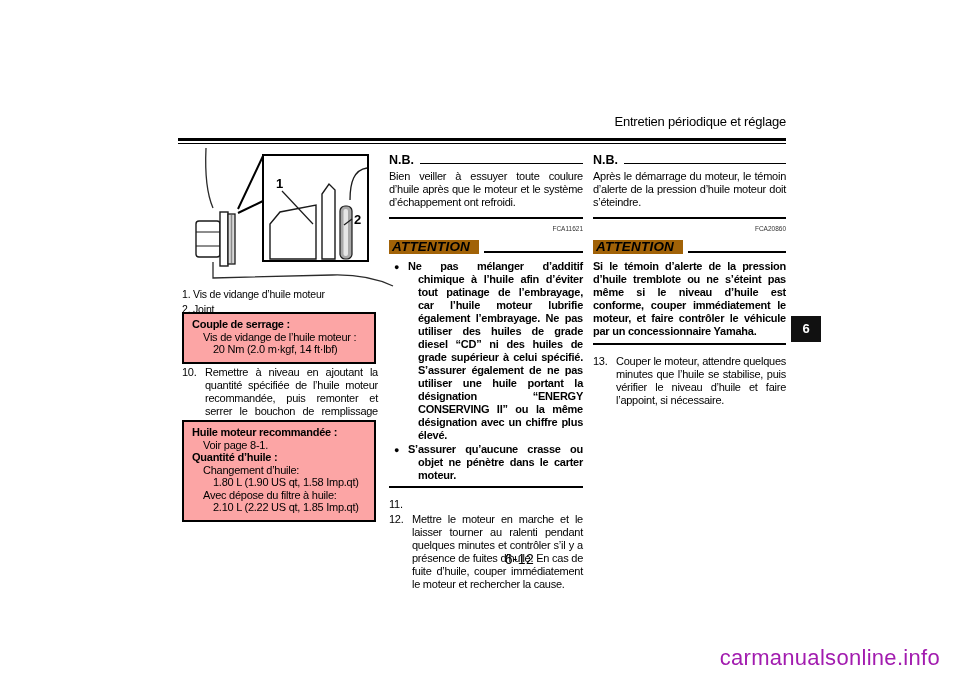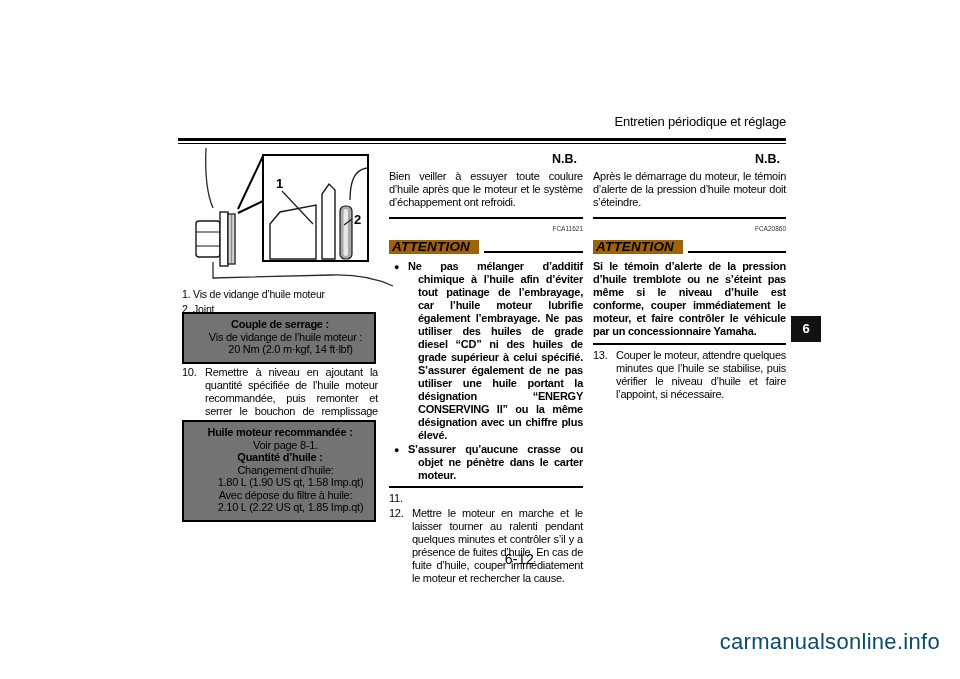--- a/index.html
+++ b/index.html
@@ -16,64 +16,64 @@
     font-size:13px;font-weight:normal;letter-spacing:-0.2px;
   }
   .rule-thick{top:138px;left:178px;width:608px;height:3px;background:#000;}
   .rule-thin{top:143px;left:178px;width:608px;height:1px;background:#000;}
 
   
   .col{font-size:11px;line-height:13px;letter-spacing:-0.25px;}
   #col2{top:153px;left:389px;width:194px;}
   #col3{top:153px;left:593px;width:193px;}
 
-  .nb-head{display:flex;align-items:flex-end;height:14px;flex-direction:column;}
+  .nb-head{display:flex;align-items:flex-end;height:14px;}
   .nb-label{font-weight:bold;font-size:12.5px;padding-right:6px;letter-spacing:0;}
   .head-line{flex:1;border-bottom:1.5px solid #000;margin-bottom:3px;}
   .nb-text{text-align:justify;margin-top:3px;}
   .sec-rule{border-top:2px solid #000;margin-top:8px;}
   .fca{font-size:6.5px;letter-spacing:0;color:#333;text-align:right;margin:3px 0 2px 0;}
   .att-head{display:flex;align-items:flex-end;margin-top:1px;height:17px;}
   .att-label{
     font-weight:bold;font-style:italic;font-size:13.5px;letter-spacing:0.2px;
     background:#a16207;padding:0 9px 1px 3px;
   }
   .att-line{flex:1;border-bottom:2px solid #000;margin:0 0 1px 5px;}
   .att-body{font-weight:bold;margin-top:6px;}
   .att-text{text-align:justify;}
   .bullet-item{display:flex;padding-left:5px;margin-bottom:1px;}
   .bullet{width:14px;flex-shrink:0;font-size:9px;padding-top:1px;}
   .bullet-text{flex:1;text-align:justify;padding-left:10px;text-indent:-10px;}
-  .steps{margin-top:4px;}
+  .steps{margin-top:10px;}
   .step{display:flex;margin-bottom:2px;}
   .step-num{width:23px;flex-shrink:0;}
   .step-text{flex:1;text-align:justify;}
 
   
   .legend{top:287px;left:182px;width:200px;font-size:10.5px;line-height:15px;letter-spacing:-0.2px;}
   .spec-box{
-    left:182px;width:176px;border:2px solid #000;background:#737373;
-    padding:4px 6px 6px 8px;font-size:11px;line-height:12.5px;letter-spacing:-0.25px;text-align:center;
+    left:182px;width:176px;border:2px solid #000;background:#fca5a5;
+    padding:4px 6px 6px 8px;font-size:11px;line-height:12.5px;letter-spacing:-0.25px;
   }
   #torque-box{top:312px;}
   #oil-box{top:420px;}
   .b0{font-weight:bold;}
   .b1{padding-left:11px;}
   .b2{padding-left:21px;}
   #step10{top:366px;left:182px;width:196px;}
 
   
   .page-number{top:551px;left:430px;width:104px;text-align:right;font-size:14px;letter-spacing:0.3px;}
   .section-tab{
     top:316px;left:791px;width:30px;height:26px;background:#111;
     color:#fff;font-weight:bold;font-size:13px;text-align:center;line-height:26px;
   }
   .watermark{
-    top:629px;left:660px;width:280px;text-align:right;
-    font-size:22px;color:#0c4a6e;letter-spacing:0.3px;
+    top:645px;left:660px;width:280px;text-align:right;
+    font-size:22px;color:#a21caf;letter-spacing:0.3px;
   }
   svg text{font-family:"Liberation Sans",sans-serif;}
 </style>
 </head>
 <body>
 
 <div>
 
   <div class="abs page-title">Entretien périodique et réglage</div>
   <div class="abs rule-thick"></div>

